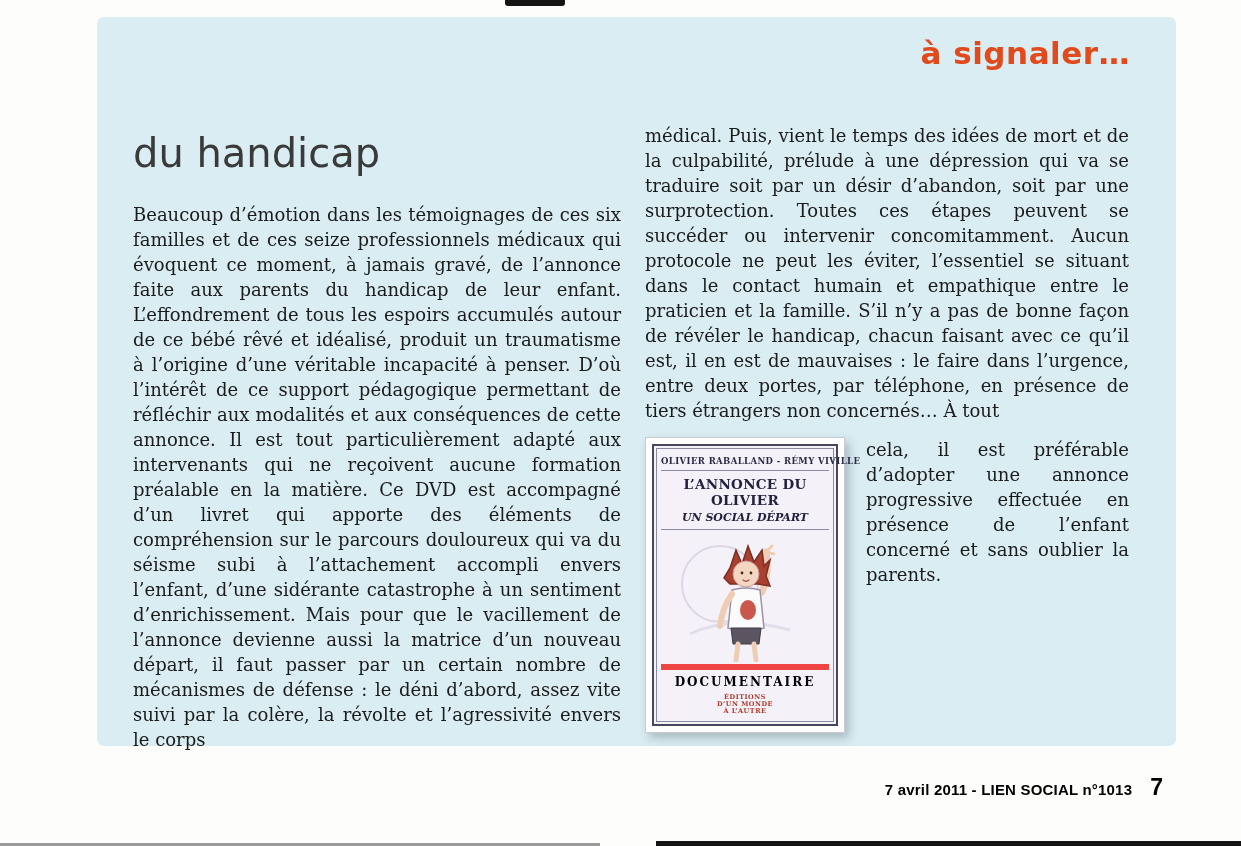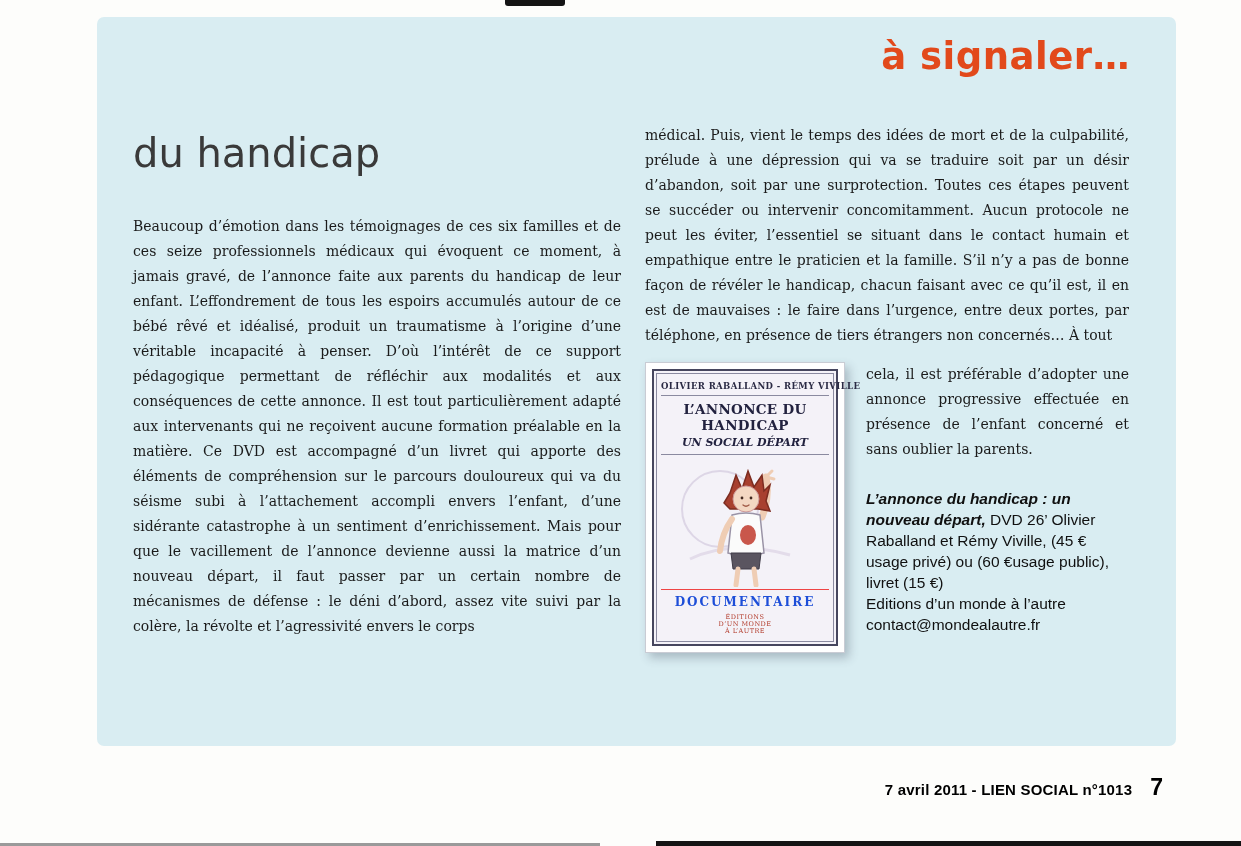--- a/index.html
+++ b/index.html
@@ -20,38 +20,38 @@
   .panel {
     position:absolute; left:97px; top:17px;
     width:1079px; height:729px;
     background:#d9edf2;
     border-radius:7px;
   }
   .section-label {
     position:absolute; top:18px; right:46px;
     font-family:"DejaVu Sans", sans-serif;
     font-weight:bold;
-    font-size:37px;
+    font-size:31px;
     color:#e2491b;
     letter-spacing:.5px;
   }
   .article-title {
     position:absolute; left:36px; top:60px;
     font-family:"DejaVu Sans", sans-serif;
     font-size:40px; line-height:51px;
     color:#3a3a3a;
   }
   .body-text {
-    font-size:14px; line-height:25px;
+    font-size:18px; line-height:25px;
     color:#1b1b1b;
     text-align:justify;
     hyphens:auto;
   }
   .col-left {
-    position:absolute; left:36px; top:197px; width:488px;
+    position:absolute; left:36px; top:185px; width:488px;
   }
   .col-right {
     position:absolute; left:548px; top:106px; width:484px;
   }
   .col-right .row { display:flex; margin-top:14px; }
   .dvd-slot { flex:0 0 205px; }
   .beside { flex:1; padding-left:16px; }
 
   
   .dvd-cover {
@@ -88,28 +88,28 @@
     font-size:11px; font-weight:bold; font-style:italic;
     color:#22223f;
     margin-top:3px;
     border-bottom:1px solid #8a8aa0;
     padding-bottom:5px;
   }
   .cover-art { display:block; margin:4px auto 2px auto; }
   .cover-genre {
     font-size:12px; font-weight:bold;
     letter-spacing:2px;
-    color:#1d4ed8;
-    border-top:1px solid #ef4444;
+    color:#000000;
+    border-top:6px solid #ef4444;
     padding-top:5px;
   }
   .cover-publisher {
     margin-top:5px;
     font-size:6.5px; line-height:7px;
-    font-weight:normal;
+    font-weight:bold;
     color:#b23a2a;
     white-space:pre-line;
     letter-spacing:.5px;
   }
 
   
   .citation {
     margin-top:26px;
     font-family:"Liberation Sans", sans-serif;
     font-size:15.5px; line-height:21px;
@@ -151,21 +151,21 @@
   <div class="col-right">
     <p class="body-text" style="margin:0;">médical. Puis, vient le temps des idées de mort et de la culpabilité, prélude à une dépression qui va se traduire soit par un désir d’abandon, soit par une surprotection. Toutes ces étapes peuvent se succéder ou intervenir concomitamment. Aucun protocole ne peut les éviter, l’essentiel se situant dans le contact humain et empathique entre le praticien et la famille. S’il n’y a pas de bonne façon de révéler le handicap, chacun faisant avec ce qu’il est, il en est de mauvaises : le faire dans l’urgence, entre deux portes, par téléphone, en présence de tiers étrangers non concernés… À tout</p>
 
     <div class="row">
 
       <div class="dvd-slot">
         <div class="dvd-cover">
           <div class="dvd-inner">
             <div class="dvd-inner2">
               <div class="cover-authors">OLIVIER RABALLAND - RÉMY VIVILLE</div>
-              <div class="cover-title">L’ANNONCE DU HANDICAP</div>
+              <div class="cover-title">L’ANNONCE DU OLIVIER</div>
               <div class="cover-subtitle">UN SOCIAL DÉPART</div>
 
               <svg class="cover-art" width="150" height="128" viewBox="0 0 150 128">
 
                 <circle cx="50" cy="50" r="38" fill="none" stroke="#ddd6e6" stroke-width="2"></circle>
                 <path d="M20,100 Q60,80 120,96" fill="none" stroke="#e3dcea" stroke-width="3"></path>
 
                 <path d="M92,58 Q100,38 96,18" fill="none" stroke="#efcdb4" stroke-width="7" stroke-linecap="round"></path>
                 <path d="M96,18 l6,-6 M96,18 l8,2" stroke="#efcdb4" stroke-width="3" stroke-linecap="round"></path>
 
@@ -192,25 +192,20 @@
 D’UN MONDE
 À L’AUTRE</div>
             </div>
           </div>
         </div>
       </div>
 
       <div class="beside">
         <p class="body-text" style="margin:0;">cela, il est préférable d’adopter une annonce progressive effectuée en présence de l’enfant concerné et sans oublier la parents.</p>
 
-        <div class="citation">
-          <span class="cite-lead">L’annonce du handicap : un nouveau départ,</span><span> DVD 26’ Olivier Raballand et Rémy Viville, (45 € usage privé) ou (60 €usage public), livret (15 €)</span>
-          <div>Editions d’un monde à l’autre</div>
-          <div>contact@mondealautre.fr</div>
-        </div>
       </div>
 
     </div>
   </div>
 </div>
 
 <div class="page-footer">
   <span class="footer-issue">7 avril 2011 - LIEN SOCIAL n°1013</span>
   <span class="footer-page">7</span>
 </div>

